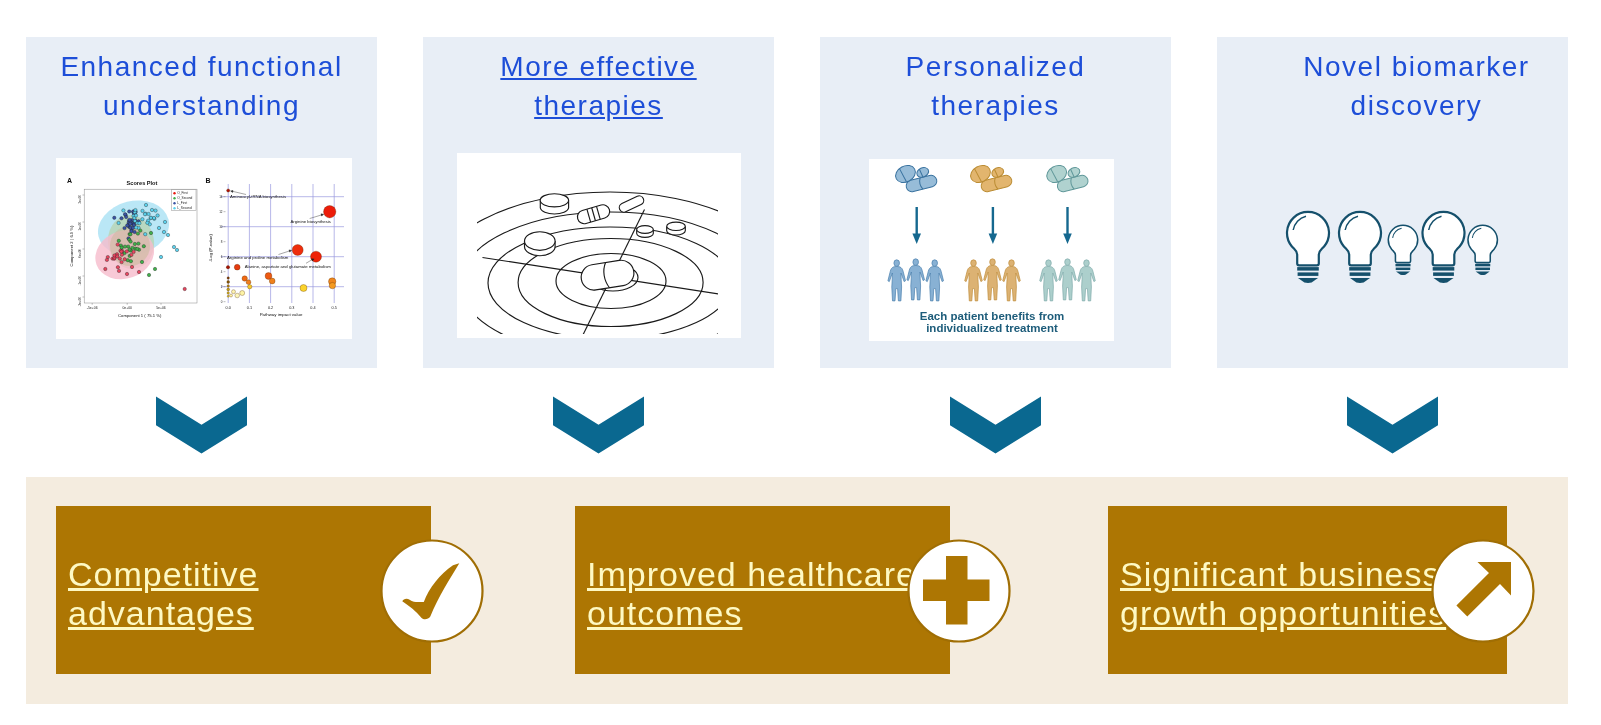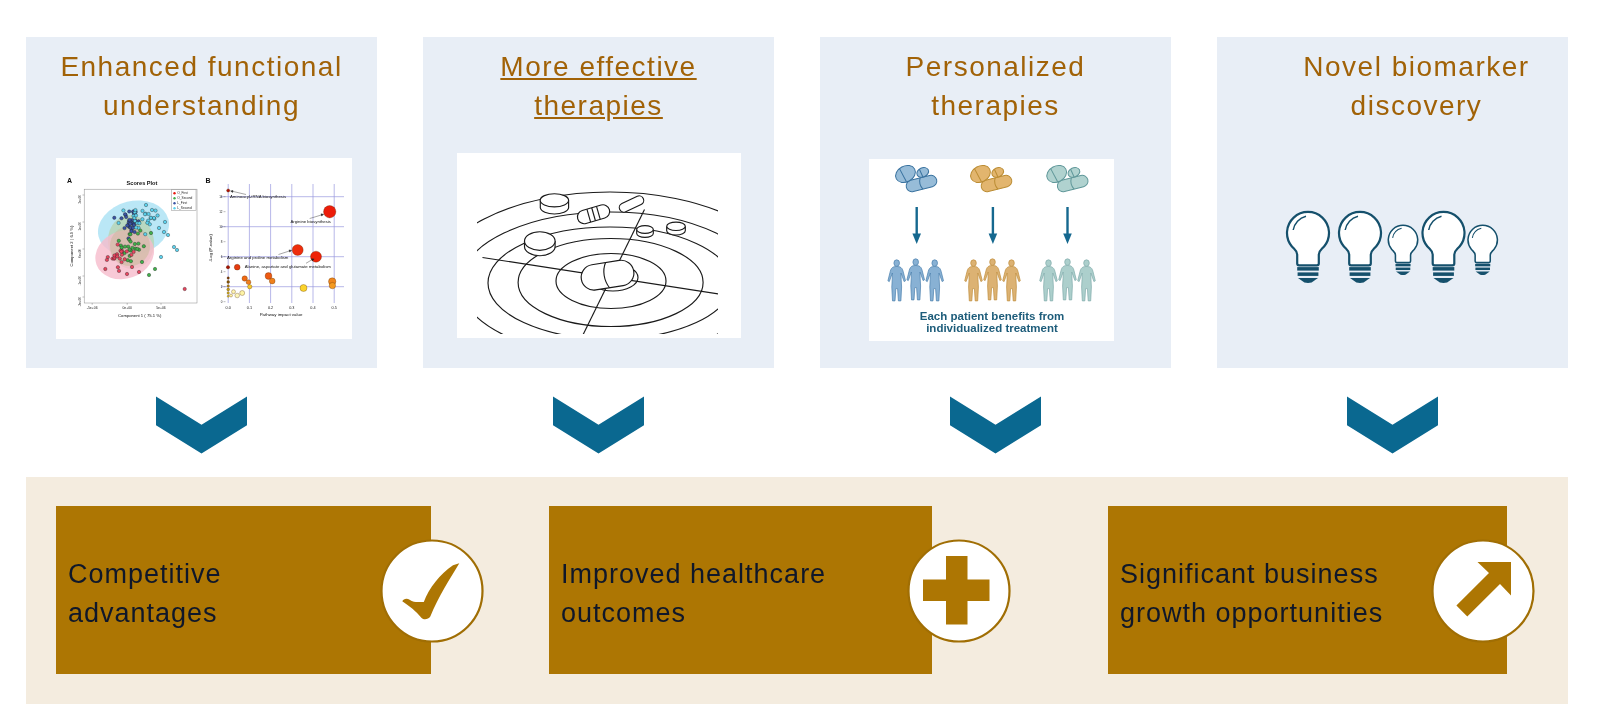--- a/index.html
+++ b/index.html
@@ -1,23 +1,23 @@
 <!DOCTYPE html>
 <html><head>
 <meta charset="utf-8">
 <style>
   html,body{margin:0;padding:0;}
   body{width:1601px;height:725px;background:#ffffff;font-family:"Liberation Sans",sans-serif;overflow:hidden;}
   .stage{position:relative;width:1601px;height:725px;}
   .topbox{position:absolute;top:37px;width:351px;height:331px;background:#e8eef6;}
-  .title{position:absolute;text-align:center;color:#a16207;font-size:28px;line-height:39px;letter-spacing:1.5px;top:47px;width:351px;}
+  .title{position:absolute;text-align:center;color:#1d4ed8;font-size:28px;line-height:39px;letter-spacing:1.5px;top:47px;width:351px;}
   .chev{position:absolute;top:396px;width:91px;height:58px;}
   .band{position:absolute;left:26px;top:477px;width:1542px;height:227px;background:#f4ecdf;}
   .gold{position:absolute;top:506px;width:375px;height:168px;background:#ad7603;}
-  .goldtxt{position:absolute;left:12px;color:#0f172a;font-size:27px;line-height:39px;letter-spacing:1.0px;top:49px;white-space:nowrap;}
+  .goldtxt{position:absolute;left:12px;color:#fef9c3;font-size:34px;line-height:39px;letter-spacing:1.0px;top:49px;white-space:nowrap;text-decoration:underline;}
   .circ{position:absolute;width:104px;height:104px;top:539px;}
 </style>
 </head>
 <body>
 <div class="stage">
 
   <div class="topbox" style="left:26px;"></div>
   <div class="topbox" style="left:423px;"></div>
   <div class="topbox" style="left:820px;"></div>
   <div class="topbox" style="left:1217px;"></div>
@@ -435,21 +435,21 @@
     </svg>
   <svg class="chev" style="left:1347px;" viewBox="0 0 91 58">
       <polygon points="0,0.5 45.5,28.7 91,0.5 91,29.2 45.5,57.5 0,29.2" fill="#0a6890"></polygon>
     </svg>
 
   <div class="band"></div>
 
   <div class="gold" style="left:56px;">
       <div class="goldtxt">Competitive<br>advantages</div>
     </div>
-  <div class="gold" style="left:549px;padding-left:8px;">
+  <div class="gold" style="left:575px;">
       <div class="goldtxt">Improved healthcare<br>outcomes</div>
     </div>
   <div class="gold" style="left:1108px;padding-left:24px;">
       <div class="goldtxt">Significant business<br>growth opportunities</div>
     </div>
 
   <svg class="circ" style="left:380px;" viewBox="0 0 104 104">
     <circle cx="52" cy="52" r="50.5" fill="#ffffff" stroke="#a06e04" stroke-width="2.2"></circle>
     <path d="M 22.3,62.3 C 23.3,59.6 27,58.8 29.6,60.7 C 34.5,64.3 40,62.6 43.8,63.1 C 49,49 60,35 73,26.3 L 79.3,24.2 C 71,38 58,58 50.3,77.5 C 48.3,80.7 43.6,81 41.6,79 C 36,72.2 28.6,66.4 22.3,62.3 Z" fill="#ad7603"></path>
   </svg>

